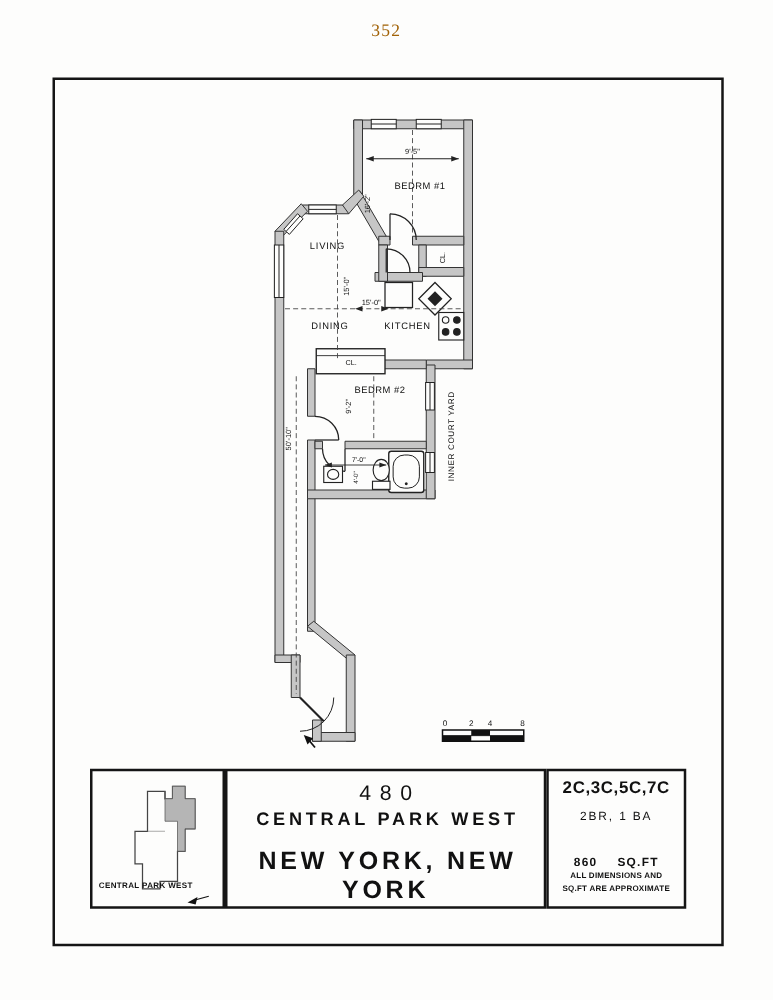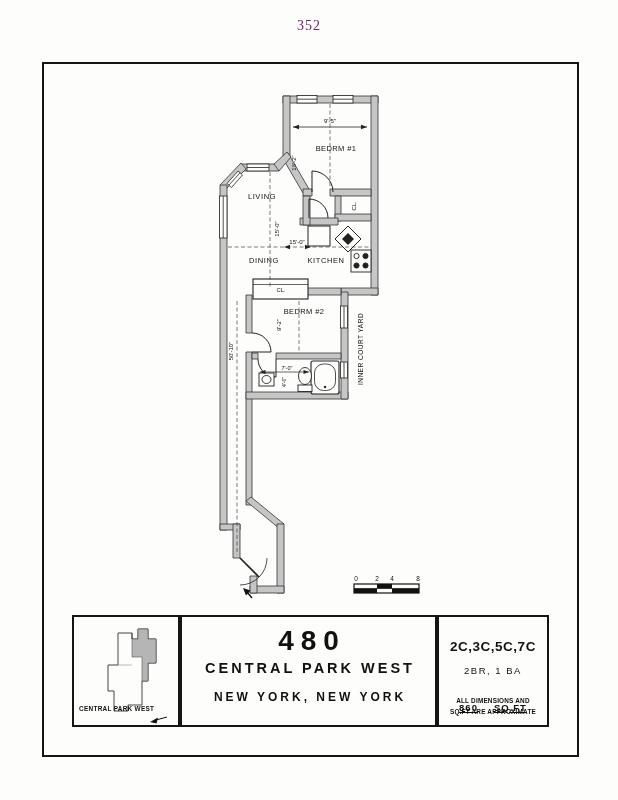--- a/index.html
+++ b/index.html
@@ -2,39 +2,39 @@
 <html><head>
 <meta charset="utf-8">
 <style>
   html,body{margin:0;padding:0;}
   body{
     width:618px;height:800px;position:relative;background:#fdfdfc;
     font-family:"Liberation Sans",sans-serif;color:#111;overflow:hidden;
   }
   .page-number{
     position:absolute;top:18px;left:0;width:618px;text-align:center;
-    font-family:"Liberation Serif",serif;font-size:14px;color:#701a75;letter-spacing:1px;
+    font-family:"Liberation Serif",serif;font-size:14px;color:#a16207;letter-spacing:1px;
   }
   .sheet{
     position:absolute;left:42px;top:62px;width:537px;height:695px;
     border:2px solid #151515;background:#fdfdfc;box-sizing:border-box;
   }
   .plan-svg{position:absolute;left:0;top:0;width:618px;height:800px;}
   
   .tb{position:absolute;border:2px solid #151515;box-sizing:border-box;background:#fdfdfc;}
   .tb-key{left:72px;top:615px;width:108px;height:112px;}
   .tb-main{left:180px;top:615px;width:257px;height:112px;text-align:center;}
   .tb-info{left:437px;top:615px;width:112px;height:112px;text-align:center;}
-  .tb-main .bldg-num{font-size:28px;font-weight:bold;letter-spacing:7px;margin-top:8px;text-indent:7px;}
+  .tb-main .bldg-num{font-size:17px;font-weight:normal;letter-spacing:7px;margin-top:8px;text-indent:7px;}
   .tb-main .bldg-line{font-size:14.5px;font-weight:bold;letter-spacing:3px;margin-top:3px;text-indent:3px;}
-  .tb-main .city-line{font-size:12px;font-weight:bold;letter-spacing:3px;margin-top:14px;text-indent:3px;}
-  .tb-info .units{font-size:13.5px;font-weight:bold;letter-spacing:0.5px;margin-top:22px;}
+  .tb-main .city-line{font-size:20px;font-weight:bold;letter-spacing:3px;margin-top:14px;text-indent:3px;}
+  .tb-info .units{font-size:13.5px;font-weight:bold;letter-spacing:0.5px;margin-top:5px;}
   .tb-info .config{font-size:9.5px;font-weight:normal;letter-spacing:1.5px;margin-top:11px;}
   .tb-info .area-row{font-size:9.5px;font-weight:bold;letter-spacing:1px;margin-top:26px;
-    display:flex;justify-content:center;gap:16px;text-decoration:underline;}
+    display:flex;justify-content:center;gap:16px;}
   .tb-info .disclaimer{
     position:absolute;bottom:7px;left:7%;width:86%;font-size:6.4px;font-weight:bold;
     line-height:1.7;letter-spacing:0.2px;text-align:center;}
   .tb-key .keyplan-label{
     position:absolute;bottom:13px;left:0;width:82%;text-align:center;
     font-size:6.4px;font-weight:bold;letter-spacing:0.3px;}
   .keyplan-svg{position:absolute;left:0;top:0;}
 </style>
 </head>
 <body>

